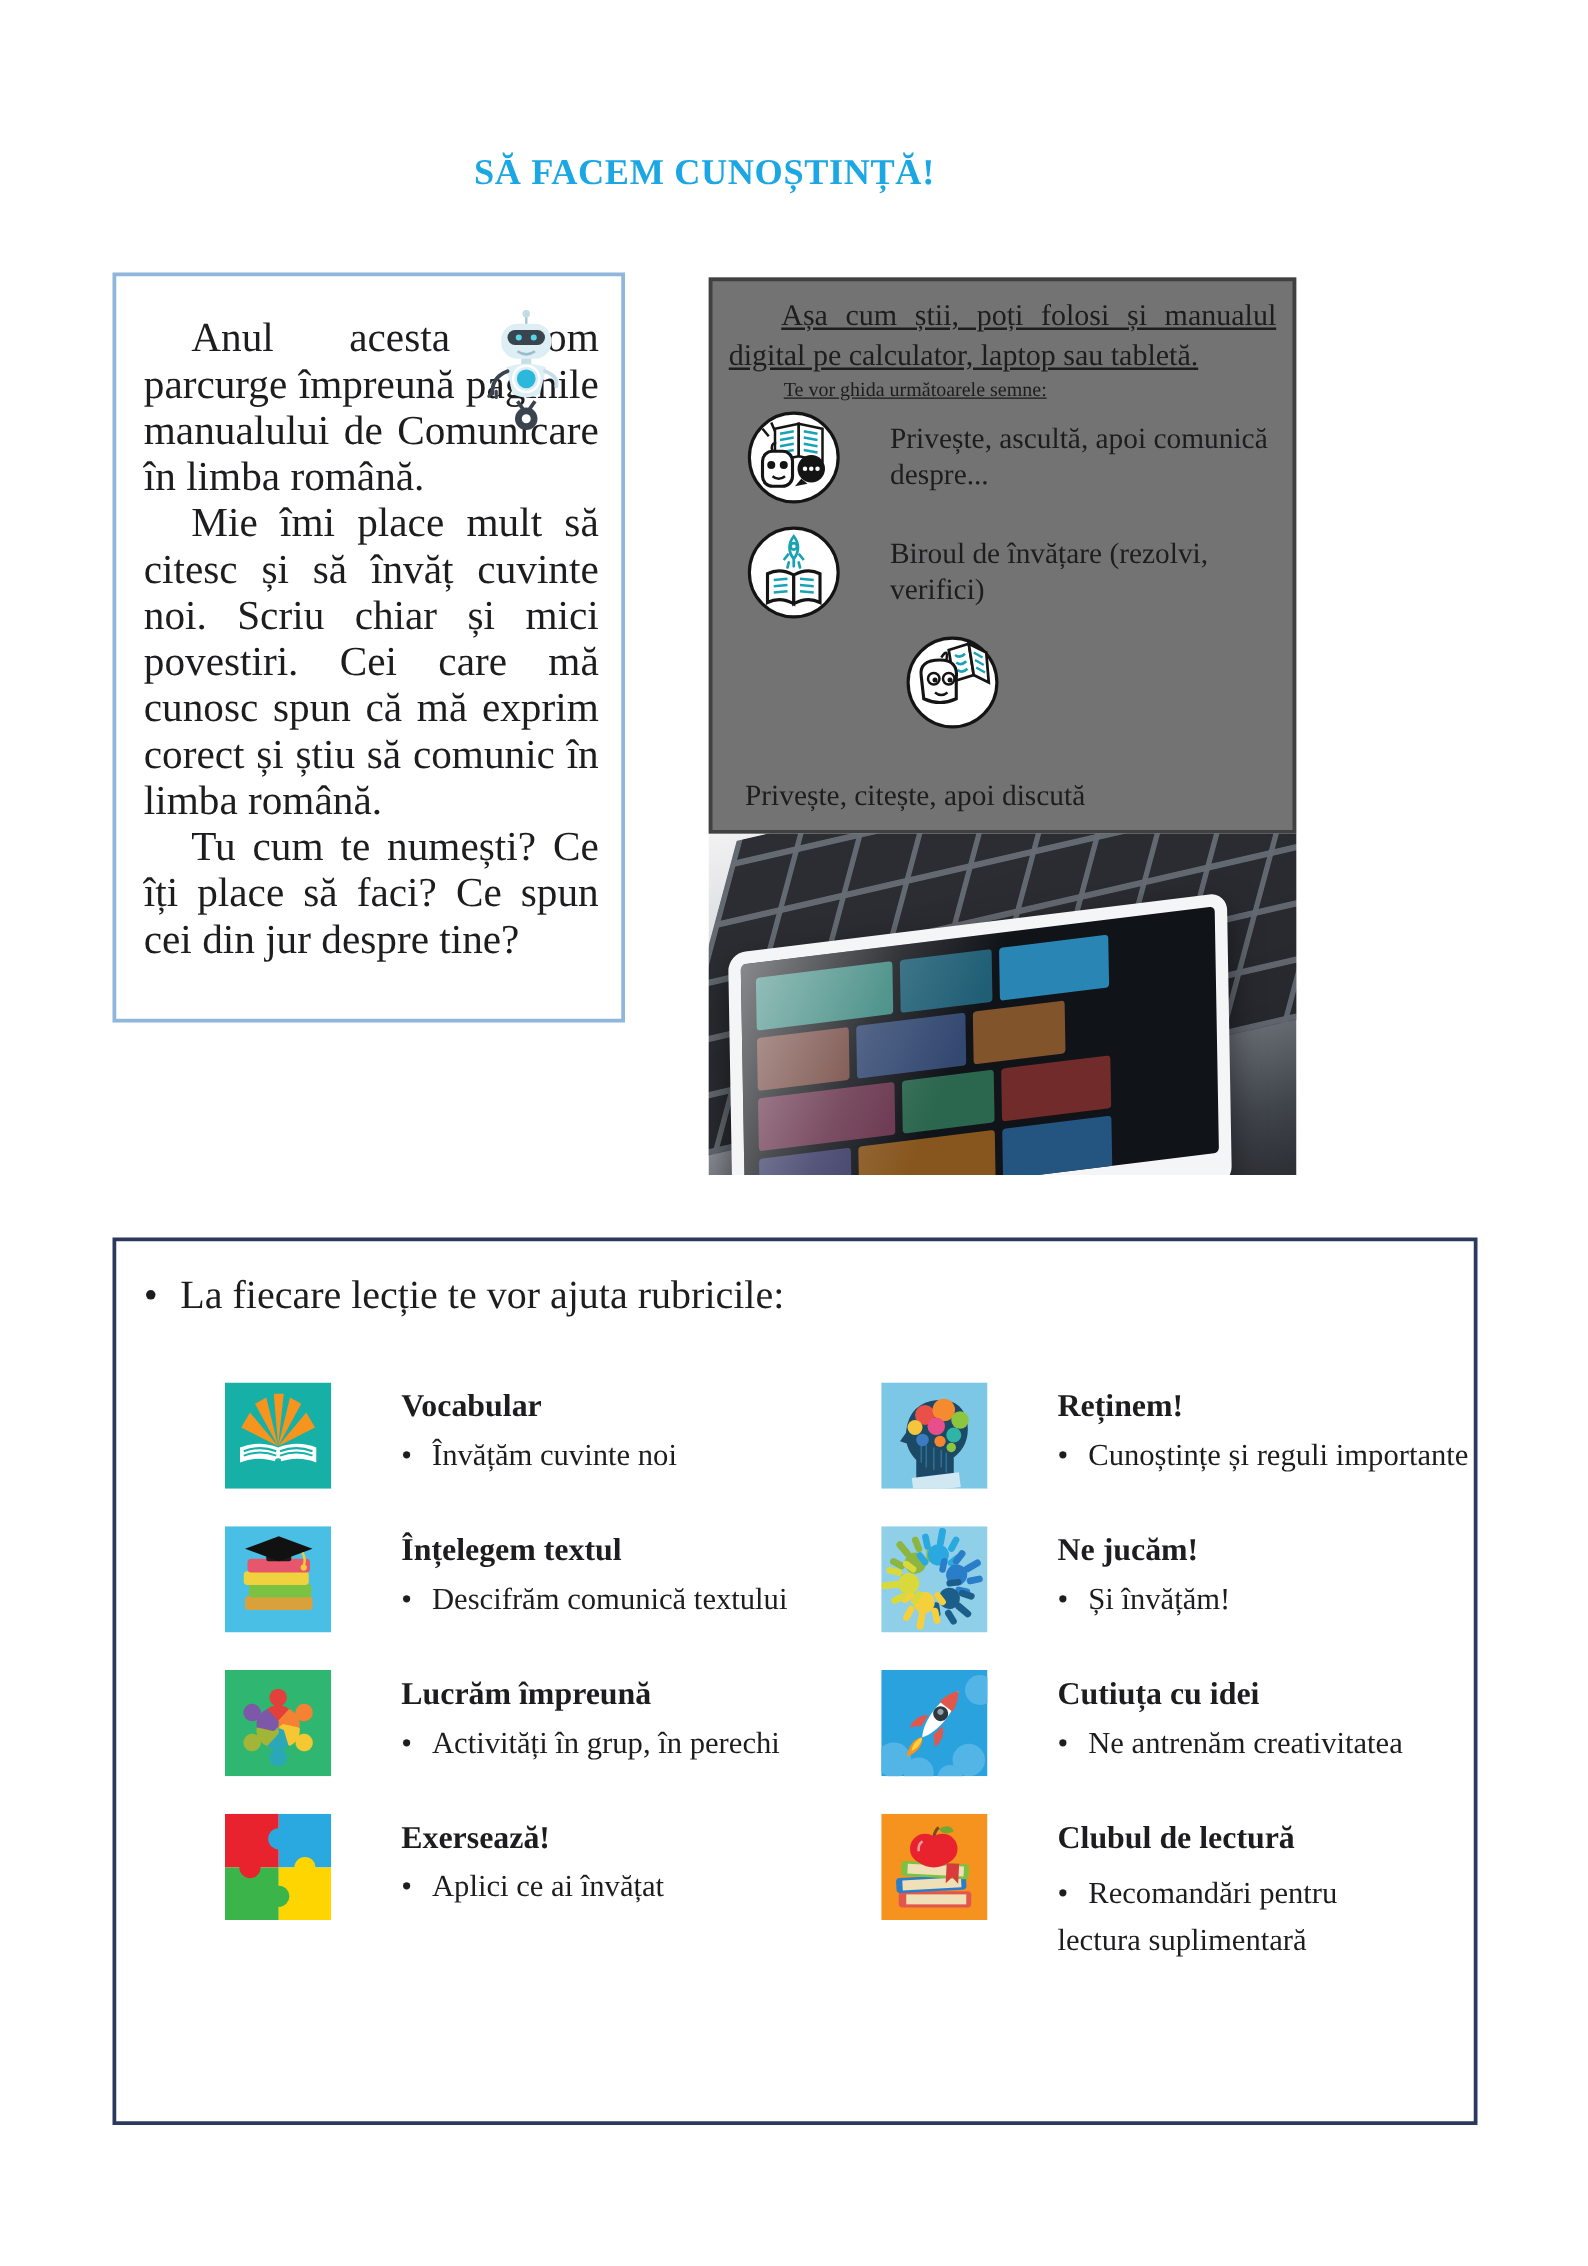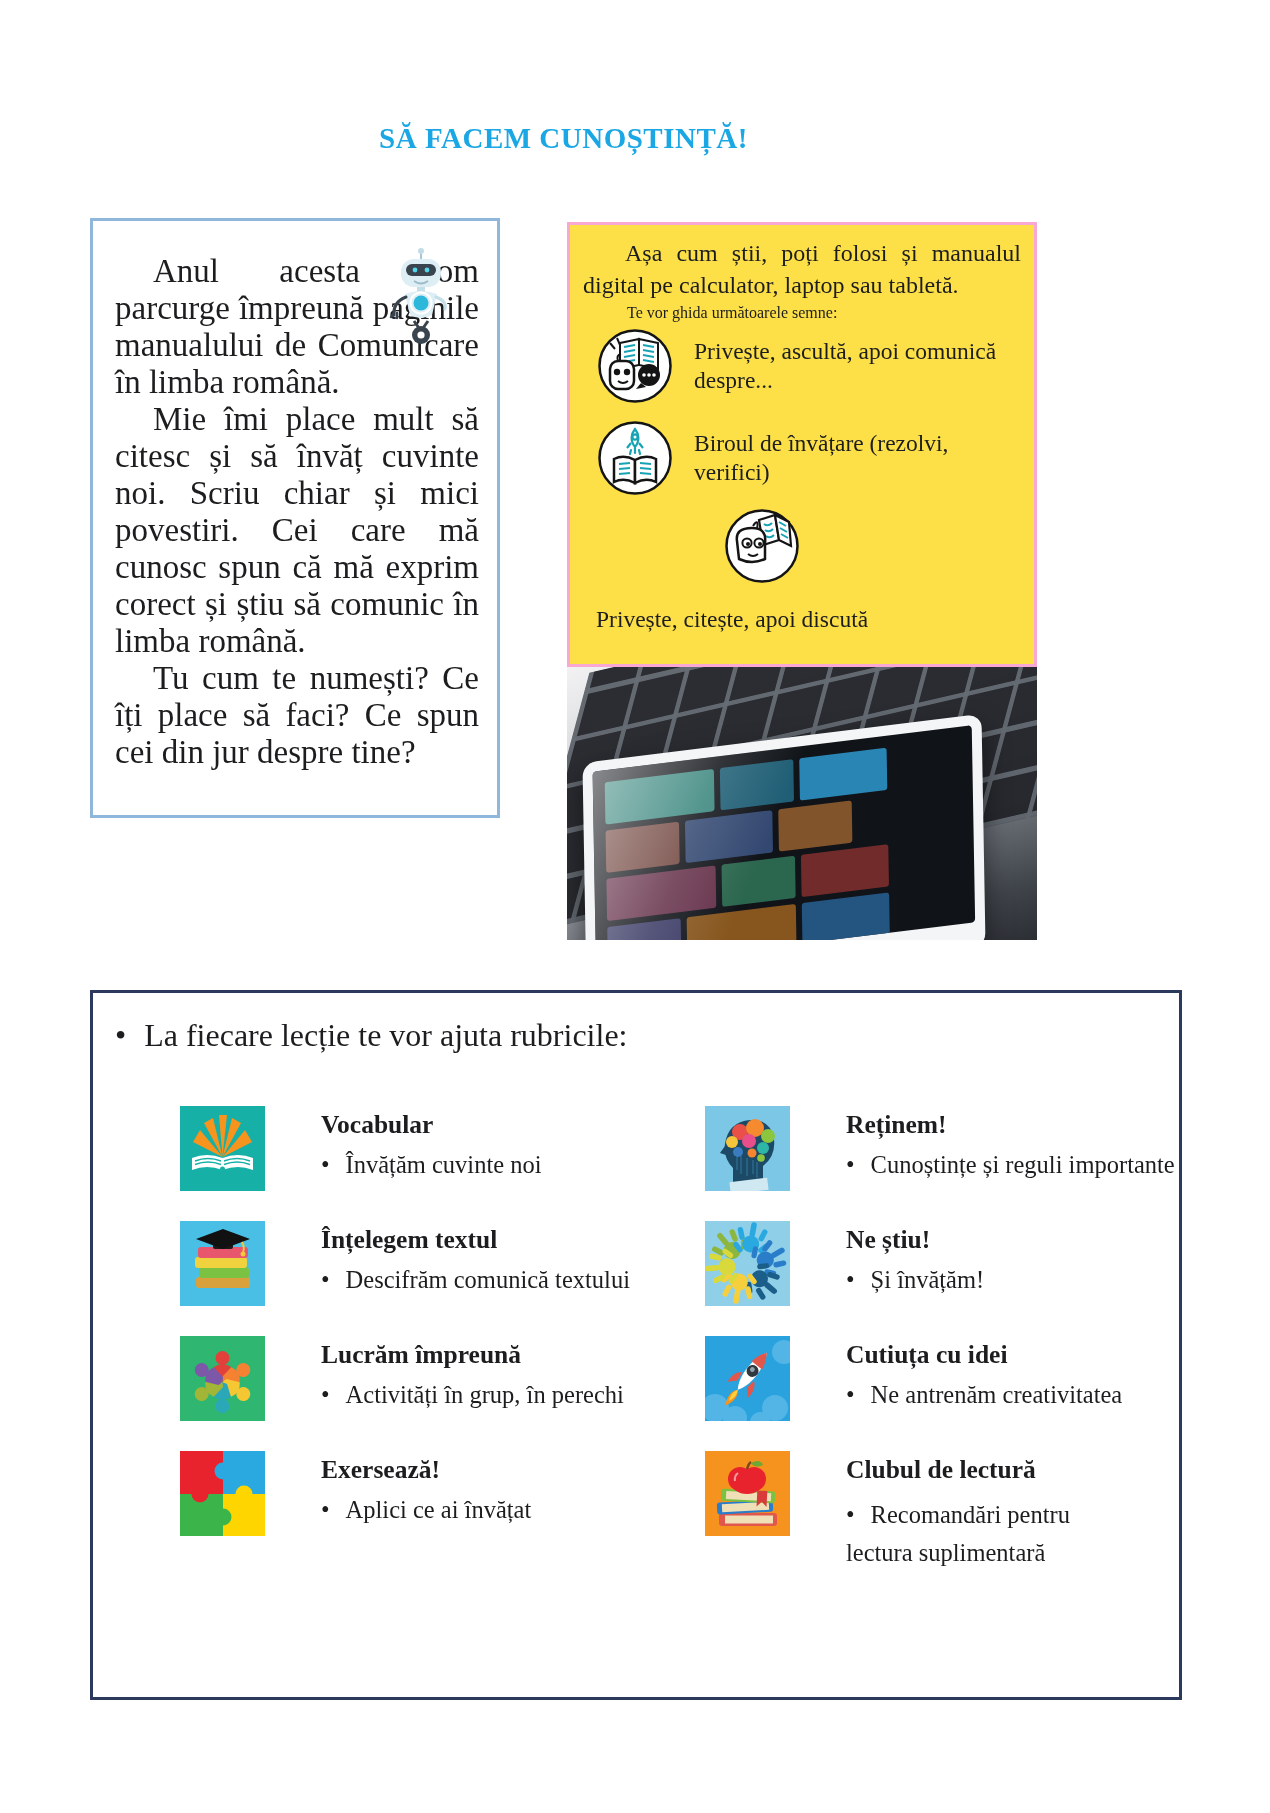--- a/index.html
+++ b/index.html
@@ -13,41 +13,41 @@
     text-align:center; font-size:29px; font-weight:bold; letter-spacing:.5px;
     color:#1BA7E3;
   }
   
   .intro-box {
     position:absolute; left:90px; top:218px; width:404px; height:594px;
     border:3px solid #8FB6DB; background:#fff;
   }
   .digital-box {
     position:absolute; left:567px; top:222px; width:464px; height:439px;
-    border:3px solid #f9a8d4; background:#fde047;
+    border:3px solid #404040; background:#737373;text-decoration:underline;
   }
   .rubrics-box {
     position:absolute; left:90px; top:990px; width:1086px; height:704px;
     border:3px solid #2B3A5C; background:#fff;
   }
   
   .greeting { margin:50px 18px 0 50px; font-size:25px; line-height:39px; }
   .ipara {
     margin:0 18px 0 22px; font-size:33px; line-height:37px;
     text-align:justify; text-indent:38px;
   }
   .ipara.first { margin-top:32px; }
   .robi { position:absolute; left:288px; top:24px; width:80px; height:112px; }
   
   .dpara {
     margin:13px 13px 0 13px; font-size:24px; line-height:31.5px;
     text-align:justify; text-indent:42px;
   }
   .dsub { margin:3px 13px 0 13px; font-size:16px; text-indent:44px; }
-  .sign-row { position:absolute; left:26px; display:flex; align-items:center; gap:20px; }
+  .sign-row { position:absolute; left:26px; display:flex; align-items:center; gap:38px; }
   .sign-row.s0 { top:102px; }
   .sign-row.s1 { top:194px; }
   .sign-row.s2 { top:282px;flex-direction:column; }
   .sign-icon { width:78px; height:78px; flex:none; }
   .sign-label { width:332px; font-size:23.5px; line-height:29px; }
   
   .tablet-photo {
     position:absolute; left:567px; top:667px; width:470px; height:273px; overflow:hidden;
     background:linear-gradient(160deg,#f2f2f3 0%,#dcdde0 20%,#bcbfc4 38%,#7d8188 62%,#41454c 86%,#2b2e33 100%);
   }
@@ -376,21 +376,21 @@
           </defs>
           <use href="#hnd" transform="translate(26 28) rotate(-40)" fill="#8CB63F"></use>
           <use href="#hnd" transform="translate(46 21) rotate(10)" fill="#2AA9E0"></use>
           <use href="#hnd" transform="translate(62 38) rotate(60)" fill="#2A7DC9"></use>
           <use href="#hnd" transform="translate(56 59) rotate(130)" fill="#1B5E8A"></use>
           <use href="#hnd" transform="translate(34 63) rotate(190)" fill="#F5D03C"></use>
           <use href="#hnd" transform="translate(20 46) rotate(265)" fill="#D9D93C"></use>
         </svg>
       </div>
       <div class="rtext">
-        <div class="rtitle">Ne știu!</div>
+        <div class="rtitle">Ne jucăm!</div>
         <div class="rdesc">Și învățăm!</div>
       </div>
     </div>
 
     <div class="rubric c1 r2">
       <div class="ricon">
         <svg viewBox="0 0 85 85" width="85" height="85">
           <rect width="85" height="85" fill="#29A2DE"></rect>
           <g fill="#5BB8E8" opacity="0.85">
             <circle cx="10" cy="72" r="14"></circle>

